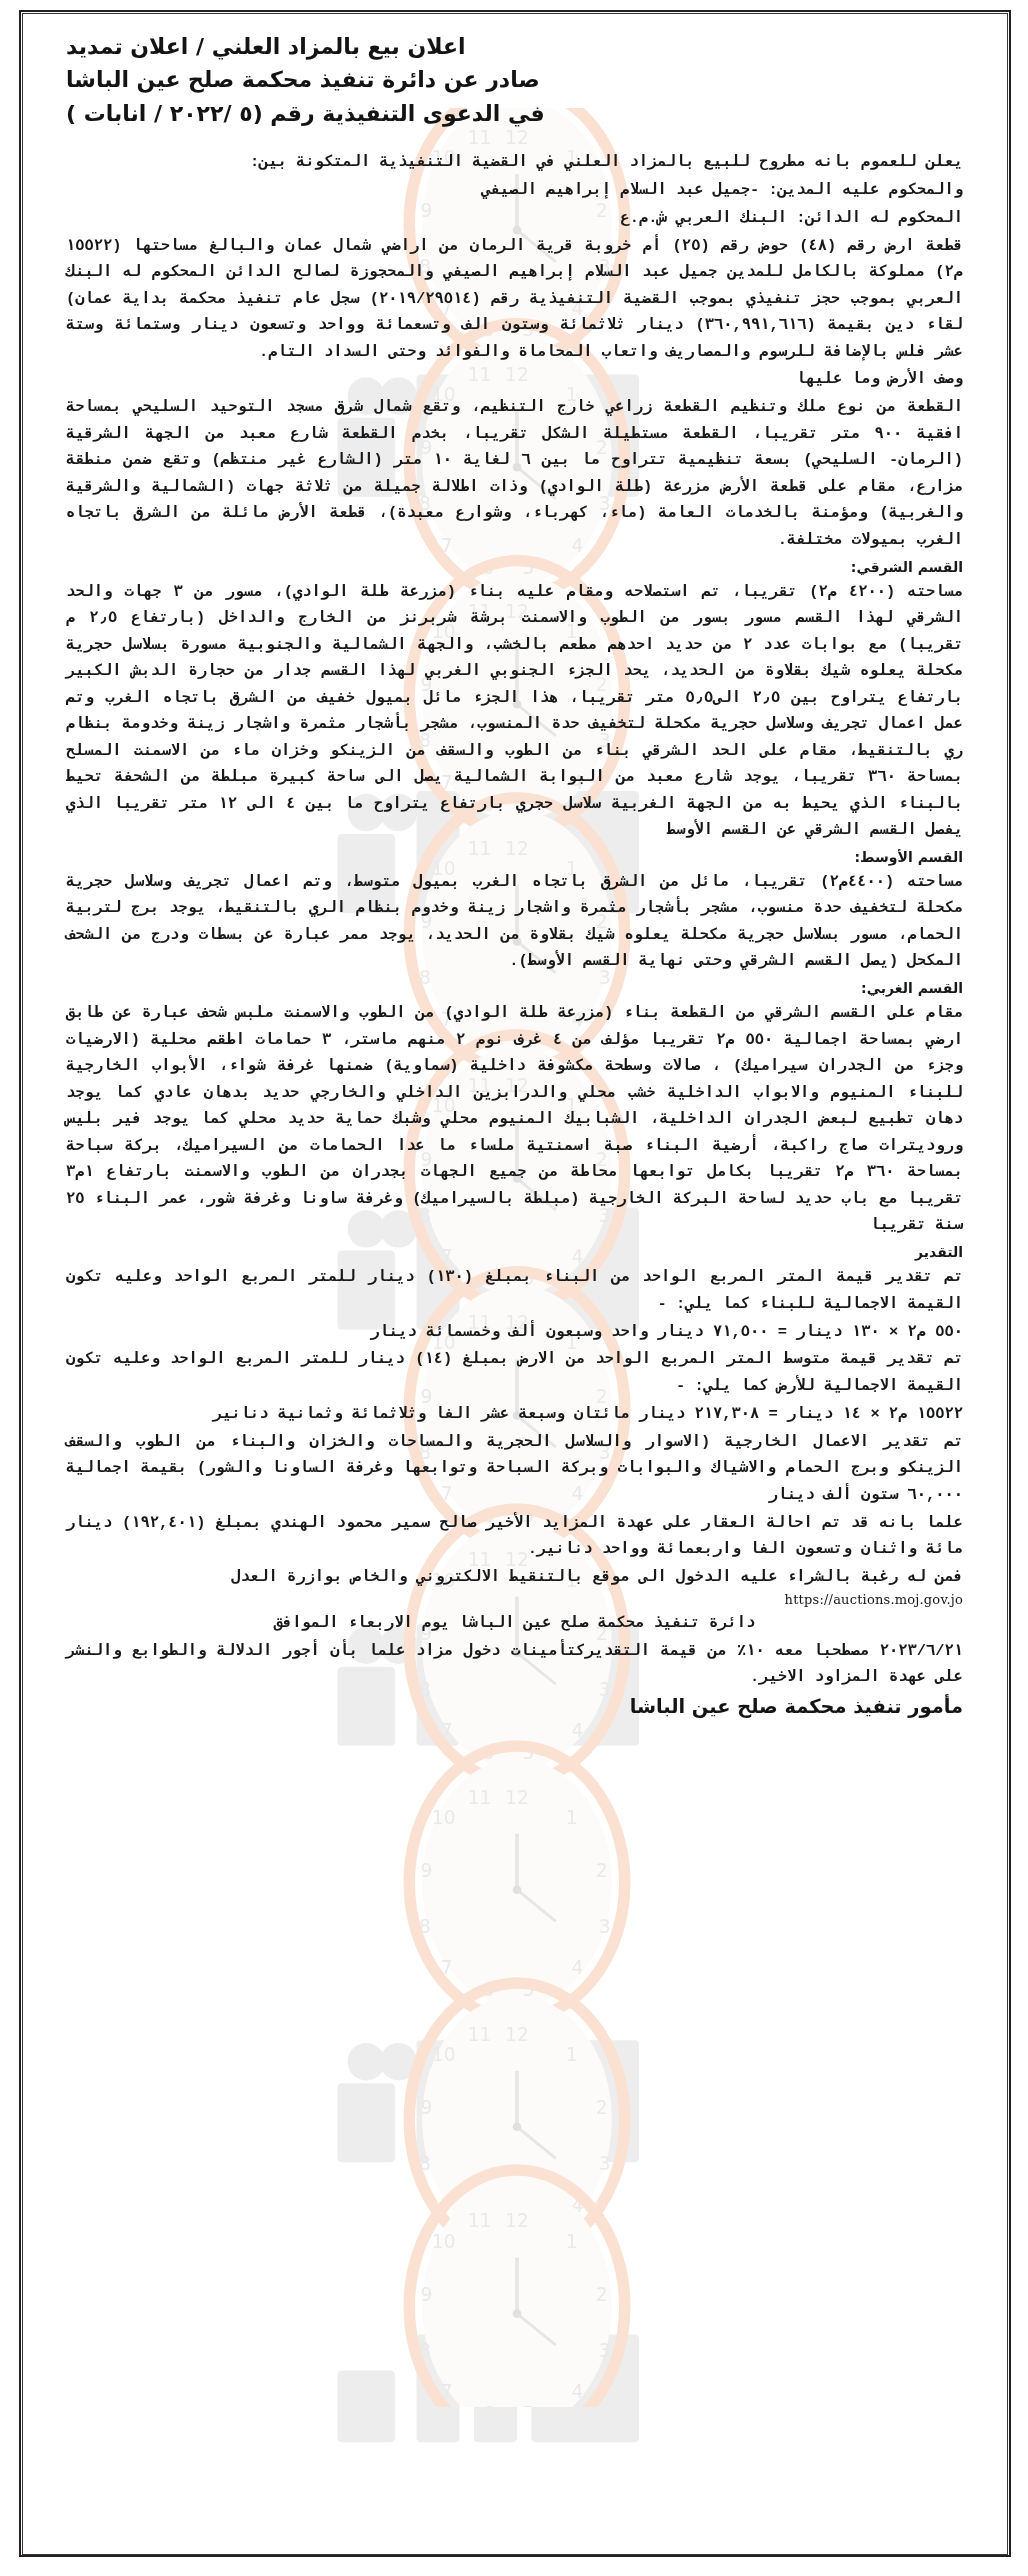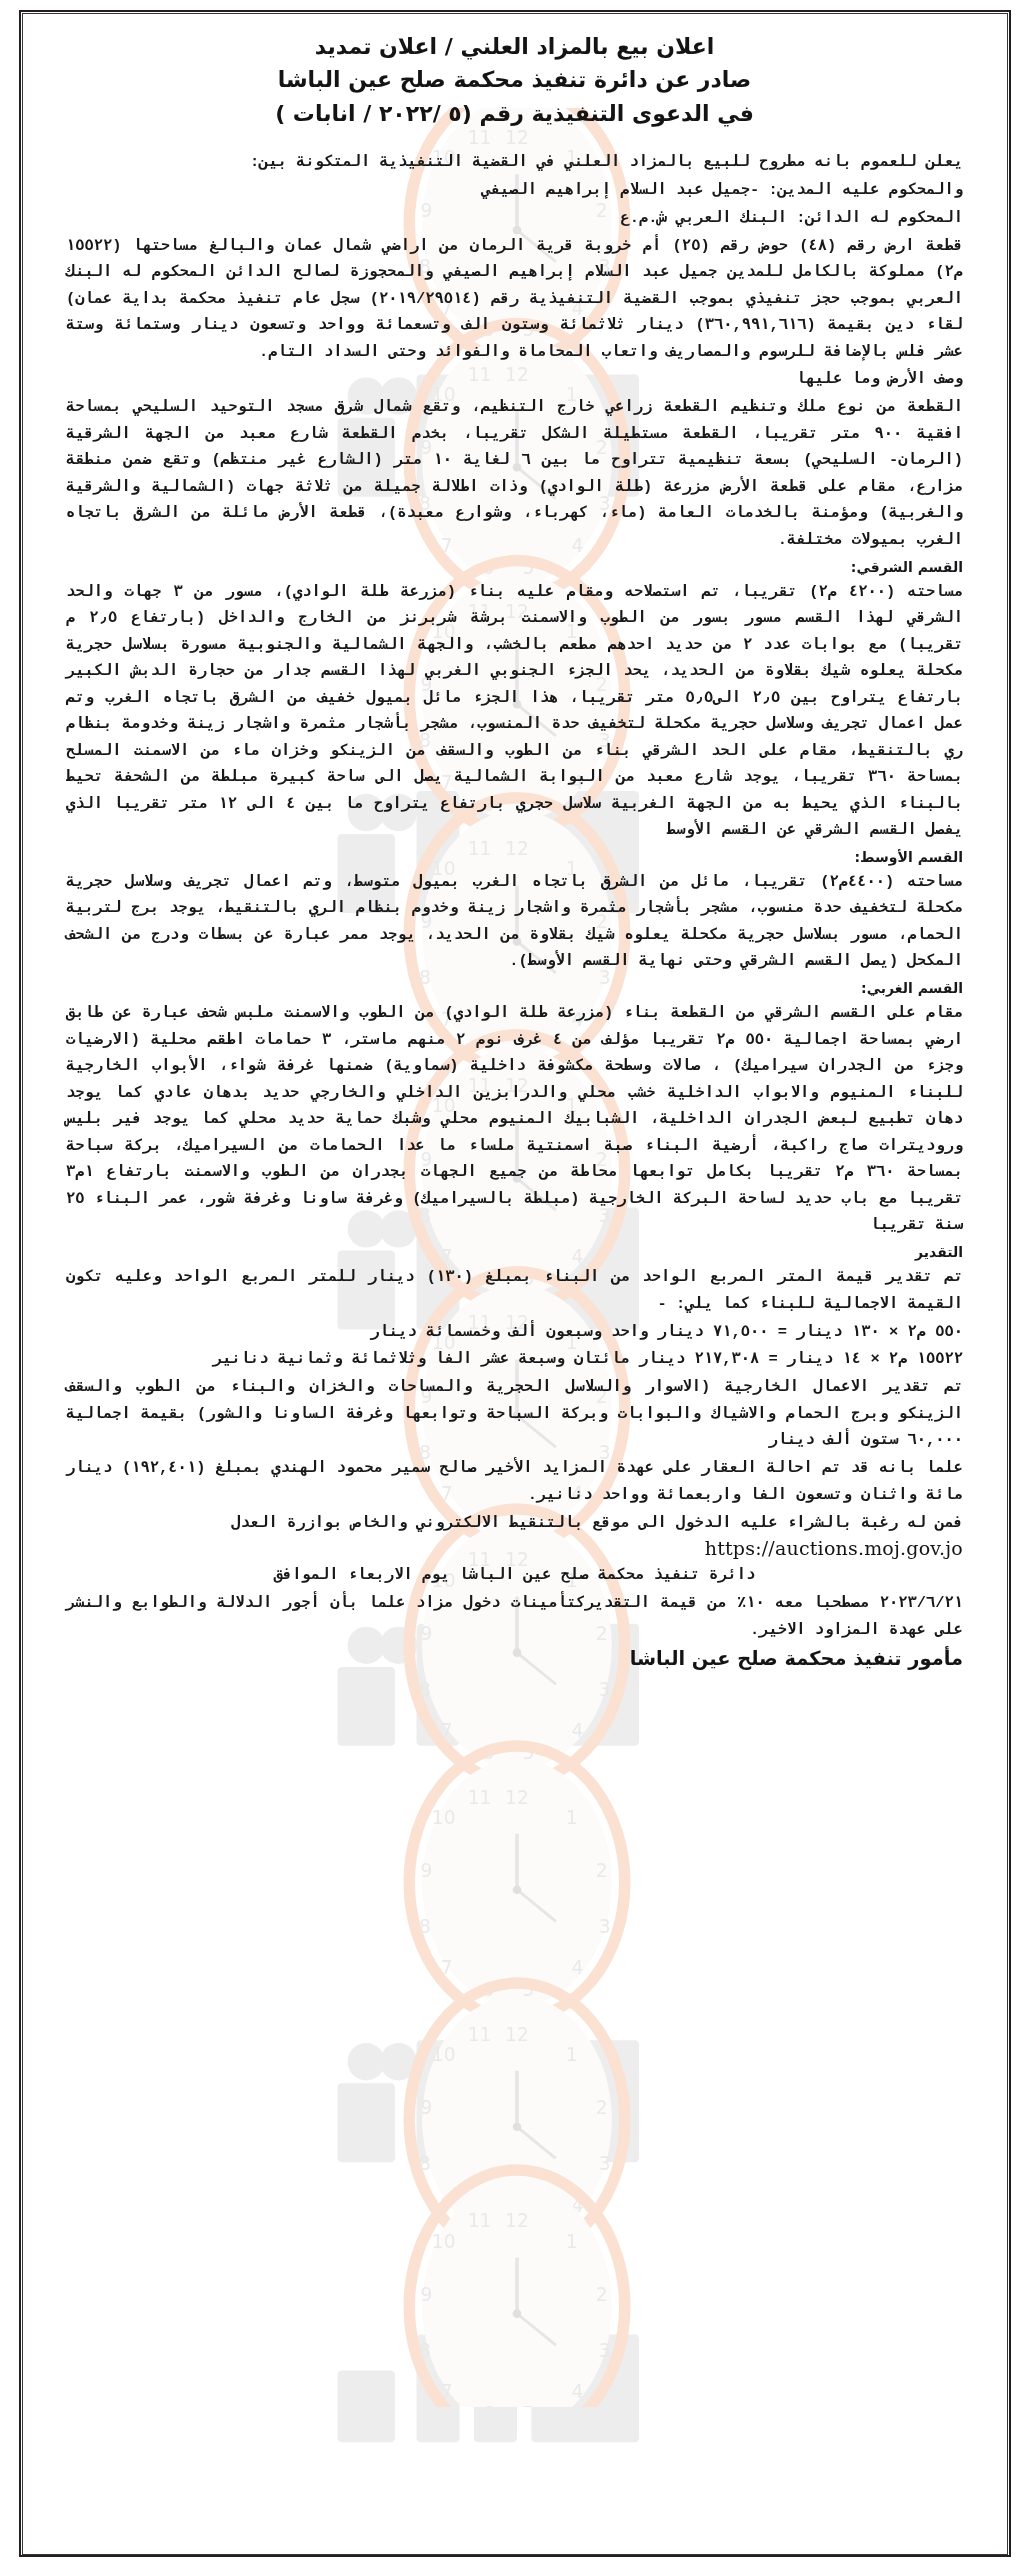--- a/index.html
+++ b/index.html
@@ -63,21 +63,21 @@
   .wm-text svg { width: 100%; height: 100%; display: block; }
 
   
   .content {
     position: relative;
     z-index: 2;
     padding: 30px 66px 21.6px 66px;
   }
 
   .title-block {
-    text-align: center;
+    text-align: left;
     margin-bottom: 18.7px;
   }
   .title-line {
     font-family: "DejaVu Sans", sans-serif;
     font-weight: bold;
     font-size: 22px;
     line-height: 1.52;
     color: #141414;
     letter-spacing: 0px;
     white-space: nowrap;
@@ -108,21 +108,21 @@
     font-size: 14px;
     line-height: 1.72;
     color: #17181a;
     margin: 0;
     text-align: right;
   }
 
   .url-line {
     text-align: center;
     font-family: "DejaVu Serif", serif;
-    font-size: 19px;
+    font-size: 13px;
     color: #141414;
     direction: ltr;
     margin: 1.4px 0 2.9px 0;
     letter-spacing: 0.2px;
   }
 
   .footer-sign {
     margin-top: 4px;
     text-align: center;
     font-family: "DejaVu Sans", sans-serif;
@@ -256,20 +256,21 @@
       <p class="heading">القسم الأوسط:</p>
       <p class="para">مساحته (٤٤٠٠م٢) تقريبا، مائل من الشرق باتجاه الغرب بميول متوسط، وتم اعمال تجريف وسلاسل حجرية مكحلة لتخفيف حدة منسوب، مشجر بأشجار مثمرة واشجار زينة وخدوم بنظام الري بالتنقيط، يوجد برج لتربية الحمام، مسور بسلاسل حجرية مكحلة يعلوه شيك بقلاوة من الحديد، يوجد ممر عبارة عن بسطات ودرج من الشحف المكحل (يصل القسم الشرقي وحتى نهاية القسم الأوسط).</p>
 
       <p class="heading">القسم الغربي:</p>
 
       <p class="para">مقام على القسم الشرقي من القطعة بناء (مزرعة طلة الوادي) من الطوب والاسمنت ملبس شحف عبارة عن طابق ارضي بمساحة اجمالية ٥٥٠ م٢ تقريبا مؤلف من ٤ غرف نوم ٢ منهم ماستر، ٣ حمامات اطقم محلية (الارضيات وجزء من الجدران سيراميك) ، صالات وسطحة مكشوفة داخلية (سماوية) ضمنها غرفة شواء، الأبواب الخارجية للبناء المنيوم والابواب الداخلية خشب محلي والدرابزين الداخلي والخارجي حديد بدهان عادي كما يوجد دهان تطبيع لبعض الجدران الداخلية، الشبابيك المنيوم محلي وشبك حماية حديد محلي كما يوجد فير بليس وروديترات صاج راكبة، أرضية البناء صبة اسمنتية ملساء ما عدا الحمامات من السيراميك، بركة سباحة بمساحة ٣٦٠ م٢ تقريبا بكامل توابعها محاطة من جميع الجهات بجدران من الطوب والاسمنت بارتفاع ١م٣ تقريبا مع باب حديد لساحة البركة الخارجية (مبلطة بالسيراميك) وغرفة ساونا وغرفة شور، عمر البناء ٢٥ سنة تقريبا</p>
 
       <p class="heading">التقدير</p>
       <p class="para">تم تقدير قيمة المتر المربع الواحد من البناء بمبلغ (١٣٠) دينار للمتر المربع الواحد وعليه تكون القيمة الاجمالية للبناء كما يلي: -</p>
       <p class="para right-last">٥٥٠ م٢ × ١٣٠ دينار = ٧١,٥٠٠ دينار واحد وسبعون ألف وخمسمائة دينار</p>
+      <p class="para">تم تقدير قيمة متوسط المتر المربع الواحد من الارض بمبلغ (١٤) دينار للمتر المربع الواحد وعليه تكون القيمة الاجمالية للأرض كما يلي: -</p>
       <p class="para right-last">١٥٥٢٢ م٢ × ١٤ دينار = ٢١٧,٣٠٨ دينار مائتان وسبعة عشر الفا وثلاثمائة وثمانية دنانير</p>
       <p class="para">تم تقدير الاعمال الخارجية (الاسوار والسلاسل الحجرية والمساحات والخزان والبناء من الطوب والسقف الزينكو وبرج الحمام والاشياك والبوابات وبركة السباحة وتوابعها وغرفة الساونا والشور) بقيمة اجمالية ٦٠,٠٠٠ ستون ألف دينار</p>
       <p class="para">علما بانه قد تم احالة العقار على عهدة المزايد الأخير صالح سمير محمود الهندي بمبلغ (١٩٢,٤٠١) دينار مائة واثنان وتسعون الفا واربعمائة وواحد دنانير.</p>
 
       <p class="para">فمن له رغبة بالشراء عليه الدخول الى موقع بالتنقيط الالكتروني والخاص بوازرة العدل</p>
 
       <div class="url-line">https://auctions.moj.gov.jo</div>
 
       <p class="para center-last">دائرة تنفيذ محكمة صلح عين الباشا يوم الاربعاء الموافق</p>
       <p class="para">٢٠٢٣/٦/٢١ مصطحبا معه ١٠٪ من قيمة التقديركتأمينات دخول مزاد علما بأن أجور الدلالة والطوابع والنشر على عهدة المزاود الاخير.</p>

